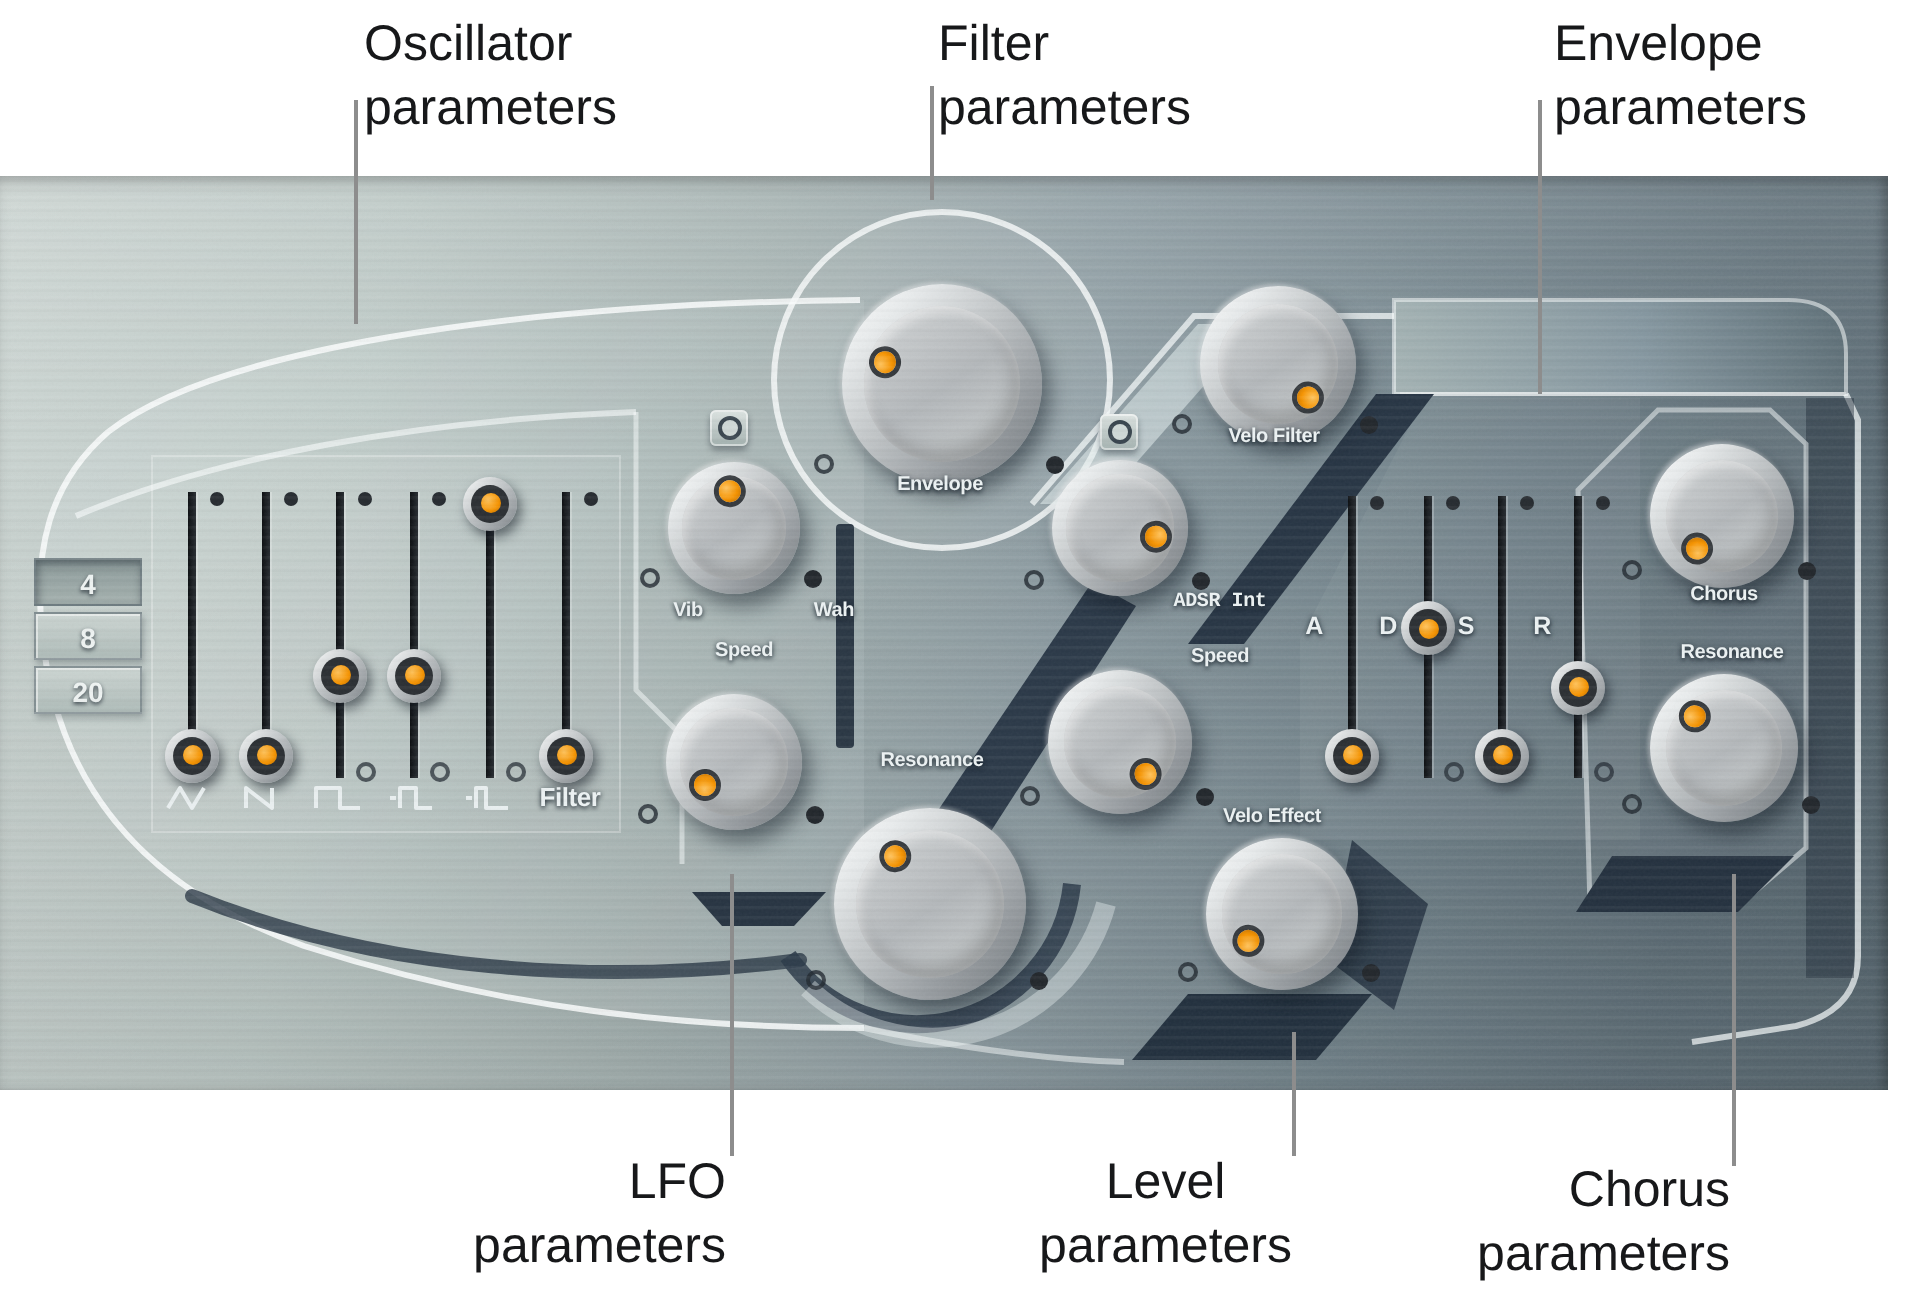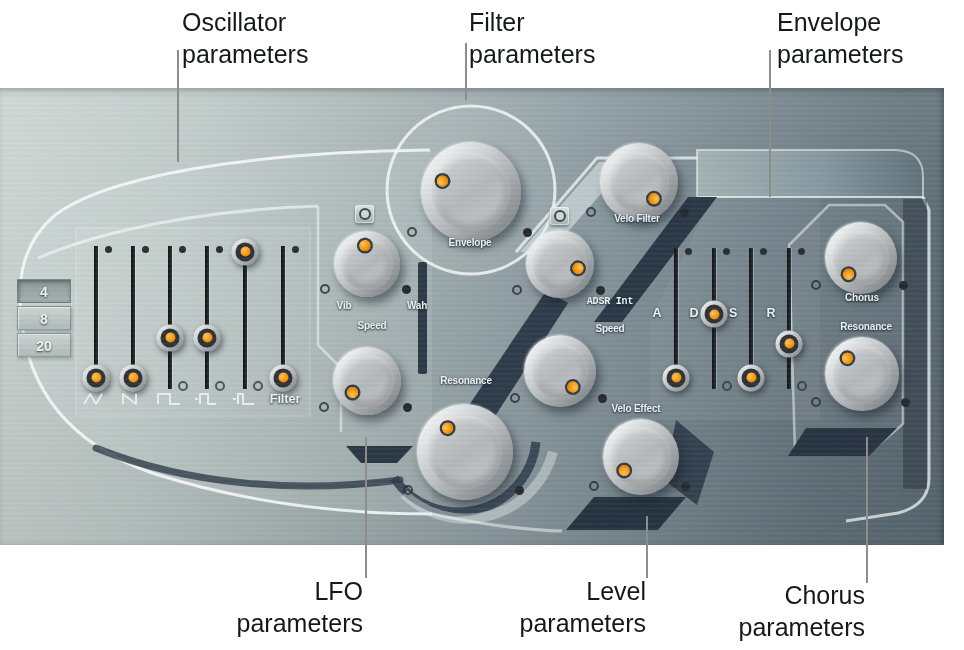--- a/index.html
+++ b/index.html
@@ -98,21 +98,21 @@
   
   .wave-icon{position:absolute;top:391px;}
   #wv1{left:83px;}#wv2{left:121px;}#wv3{left:157px;}#wv4{left:194px;}#wv5{left:232px;}
   
   .callout-label{position:absolute;font-size:25px;line-height:1.28;color:#17181a;white-space:pre-line;}
   .callout-label.ra{text-align:right;}
   #co-osc-label{left:182px;top:6px;}
   #co-filter-label{left:469px;top:6px;}
   #co-env-label{left:777px;top:6px;}
   #co-lfo-label{right:601px;top:575px;}
-  #co-level-label{right:318px;top:575px;}
+  #co-level-label{right:318px;top:575px;text-align:center;}
   #co-effect-label{right:99px;top:579px;}
   .callout-line{position:absolute;width:2px;background:#8d8d8d;}
   #co-osc-line{left:177px;top:50px;height:112px;}
   #co-filter-line{left:465px;top:43px;height:57px;}
   #co-env-line{left:769px;top:50px;height:147px;}
   #co-lfo-line{left:365px;top:437px;height:141px;}
   #co-level-line{left:646px;top:516px;height:62px;}
   #co-effect-line{left:866px;top:437px;height:146px;}
 </style>
 </head>

